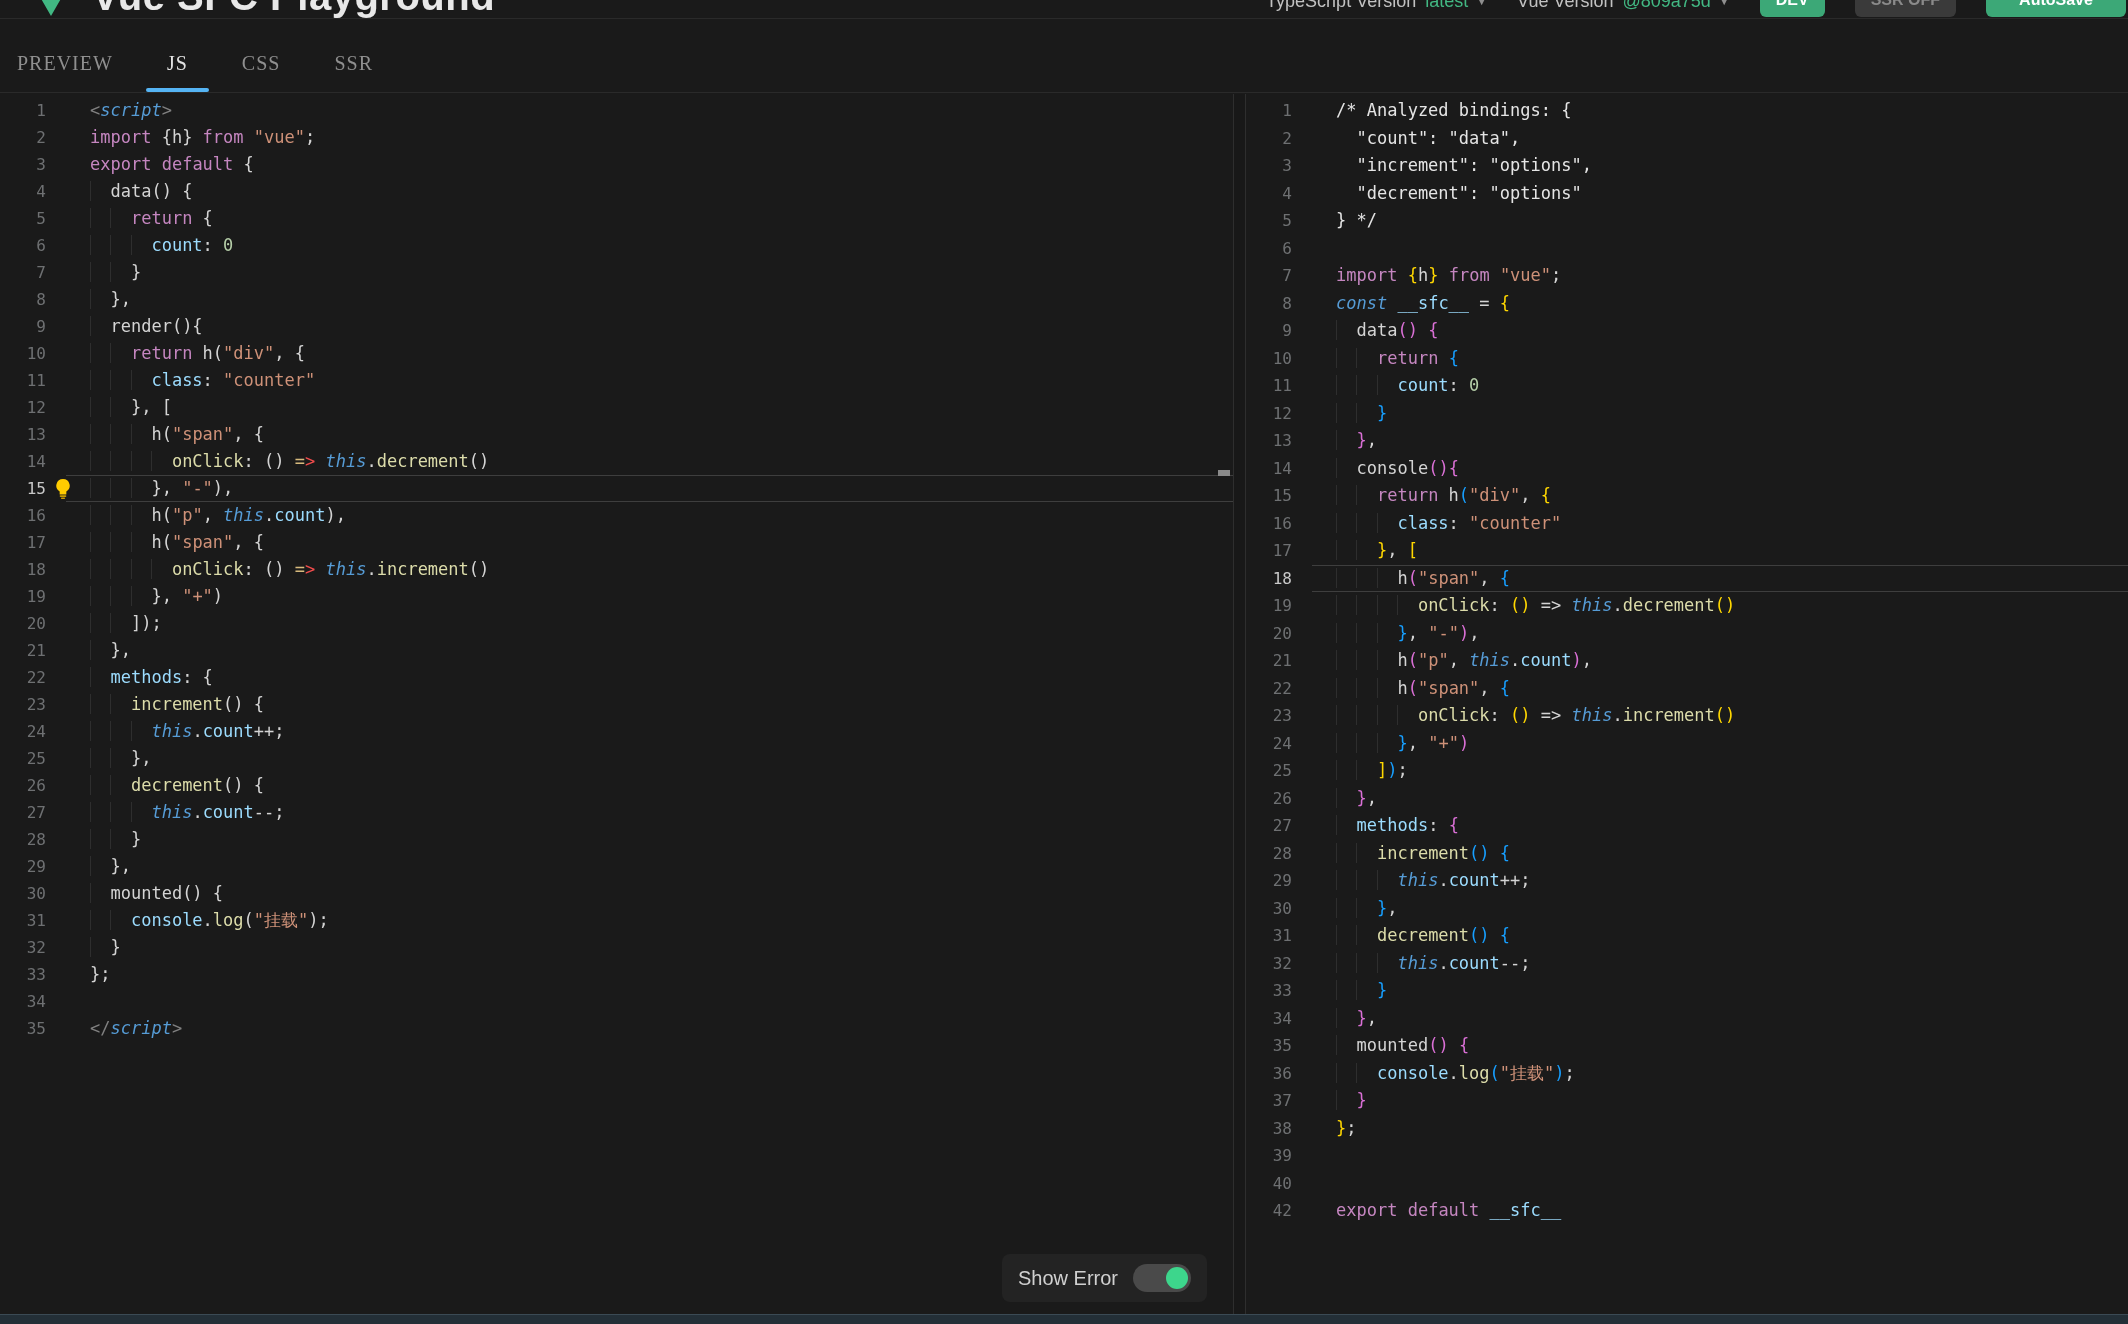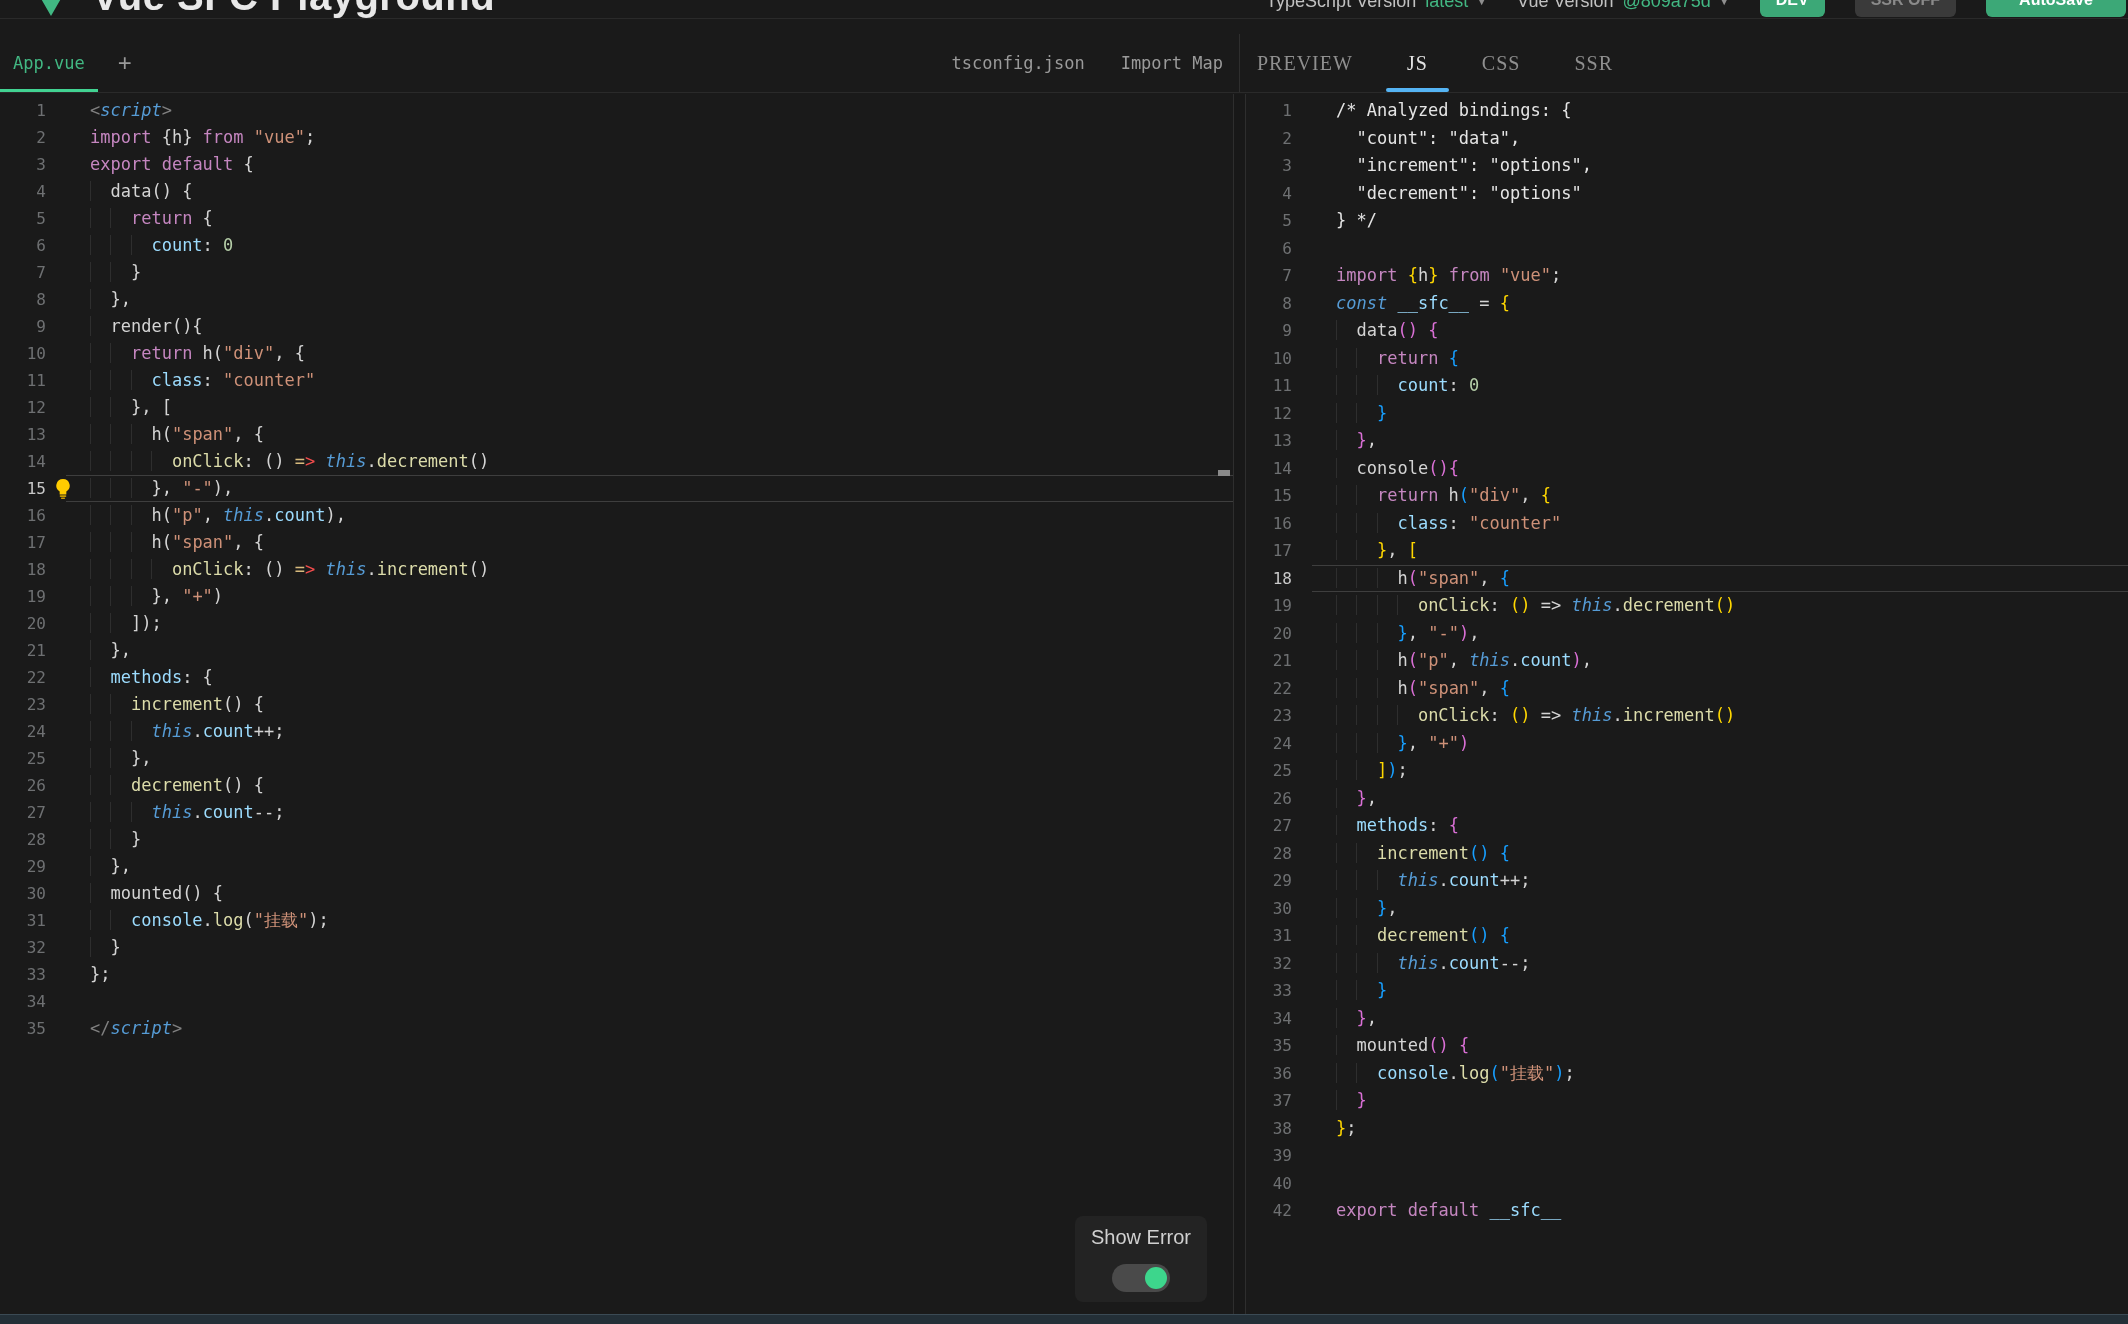--- a/index.html
+++ b/index.html
@@ -63,21 +63,21 @@
   .tk-b1 { color:#FFD700; }
   .tk-b2 { color:#DA70D6; }
   .tk-b3 { color:#179FFF; }
   .tk-eq { color:#d7ba7d; }
   .tk-arr { color:#f14c4c; }
   .tk-ws { background-image:repeating-linear-gradient(to right, #2e2e2e 0, #2e2e2e 1px, transparent 1px, transparent 2ch); }
 
   .cursor-marker { position:absolute; right:3px; top:376px; width:12px; height:6px; background:#8a8a8a; }
 
   
-  .show-error { position:absolute; right:26px; bottom:12px; display:flex; align-items:center; gap:15px; background:#232323; padding:10px 16px; border-radius:8px;flex-direction:column; }
+  .show-error { position:absolute; right:26px; bottom:12px; display:flex; align-items:center; gap:15px; background:#232323; padding:10px 16px; border-radius:8px; }
   .show-error-label { color:#d0d0d0; font-size:20px; }
   .toggle { position:relative; width:58px; height:28px; border-radius:14px; background:#4a4a4a; cursor:pointer; }
   .toggle .knob { position:absolute; top:3px; right:3px; width:22px; height:22px; border-radius:50%; background:#3dd68c; }
 
   .watermark { position:absolute; right:36px; bottom:14px; color:#cfcfcf; font-size:27px; white-space:nowrap; }
 
   .bottom-strip { position:absolute; left:0; right:0; bottom:0; height:10px; background:#232f37; border-top:1px solid #3b4a54; }
 </style>
 </head>
 <body>
@@ -107,30 +107,20 @@
           <span class="caret">▼</span>
         </div>
         <button class="hbtn green">DEV</button>
         <button class="hbtn dark">SSR OFF</button>
         <button class="hbtn green autosave">AutoSave</button>
       </div>
     </div>
   </div>
 
   <div class="tabbar">
-    <div class="tabbar-left">
-      <div class="file-tab active">
-        <span>App.vue</span>
-      </div>
-      <div class="add-tab">+</div>
-      <div class="cfg-tabs">
-        <div class="cfg-tab">tsconfig.json</div>
-        <div class="cfg-tab">Import Map</div>
-      </div>
-    </div>
     <div class="tabbar-right">
       <div class="out-tab">PREVIEW</div>
       <div class="out-tab active">JS</div>
       <div class="out-tab">CSS</div>
       <div class="out-tab">SSR</div>
     </div>
   </div>
 
   <div class="main">
     <div class="left-col">

